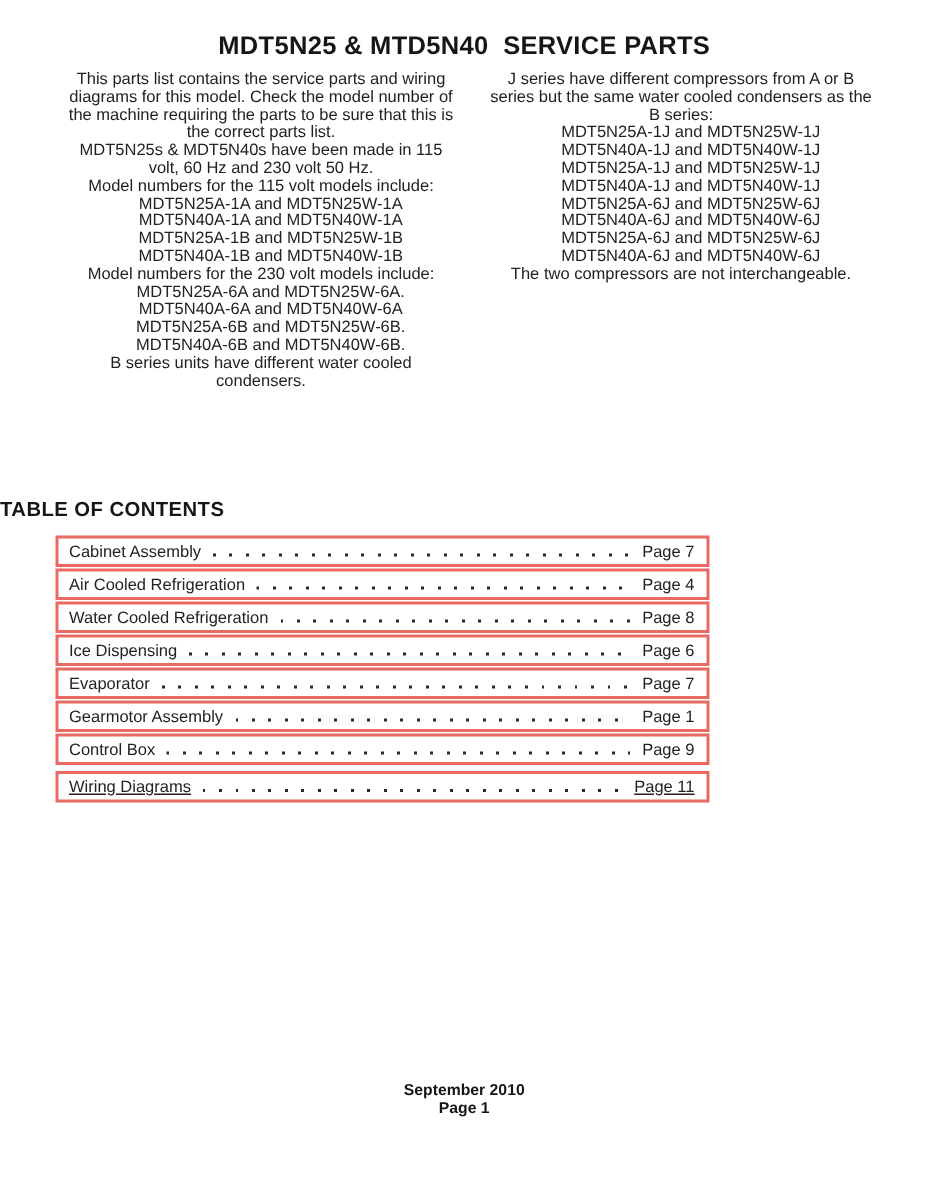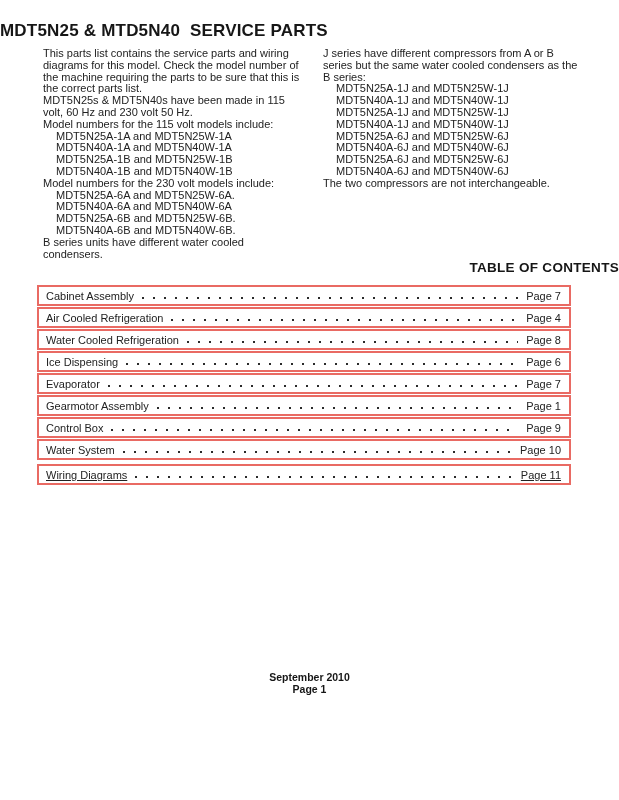--- a/index.html
+++ b/index.html
@@ -2,35 +2,35 @@
 <html><head>
 <meta charset="utf-8">
 <style>
   html,body{margin:0;padding:0;}
   body{
     width:619px;height:800px;background:#ffffff;color:#1e1e1e;
     font-family:"Liberation Sans", sans-serif;overflow:hidden;
   }
   .page{position:relative;width:619px;height:800px;background:#fff;}
   .title{
-    padding-top:21px;font-size:17px;font-weight:bold;
+    padding-top:21px;text-align:center;font-size:17px;font-weight:bold;
     white-space:pre;color:#161616;letter-spacing:0.2px;
   }
   .columns{
     display:flex;margin:7px 0 0 43px;gap:18px;
     font-size:11px;line-height:11.8px;color:#222;
   }
-  .col{width:262px;}
+  .col{width:262px;text-align:center;}
   .line{white-space:normal;}
   .line.indent{padding-left:13px;}
   .toc-heading{
-    text-align:right;font-size:13.5px;font-weight:bold;
+    margin-top:72px;text-align:left;font-size:13.5px;font-weight:bold;
     color:#161616;letter-spacing:0.3px;
   }
-  .toc{margin:10px 48px 0 37px;width:534px;}
+  .toc{margin:10px 48px 0 37px;width:436px;}
   .toc-row{
     box-sizing:border-box;display:flex;align-items:center;
     height:21px;margin-bottom:1px;border:2px solid #e96a63;
     padding:0 8px 0 7px;font-size:11px;color:#222;background:#fff;
   }
   .toc-row.last{margin-top:4px;text-decoration:underline;}
   .toc-label{white-space:nowrap;}
   .toc-page{white-space:nowrap;}
   .leader{
     flex:1;height:2px;margin:0 8px 5px 8px;align-self:flex-end;
@@ -109,25 +109,20 @@
     <div class="toc-row">
       <span class="toc-label">Gearmotor Assembly</span>
       <span class="leader"></span>
       <span class="toc-page">Page 1</span>
     </div>
     <div class="toc-row">
       <span class="toc-label">Control Box</span>
       <span class="leader"></span>
       <span class="toc-page">Page 9</span>
     </div>
-    <div class="toc-row">
-      <span class="toc-label">Water System</span>
-      <span class="leader"></span>
-      <span class="toc-page">Page 10</span>
-    </div>
     <div class="toc-row last">
       <span class="toc-label">Wiring Diagrams</span>
       <span class="leader"></span>
       <span class="toc-page">Page 11</span>
     </div>
   </div>
 
   <div class="footer">
     <div>September 2010</div>
     <div>Page 1</div>

